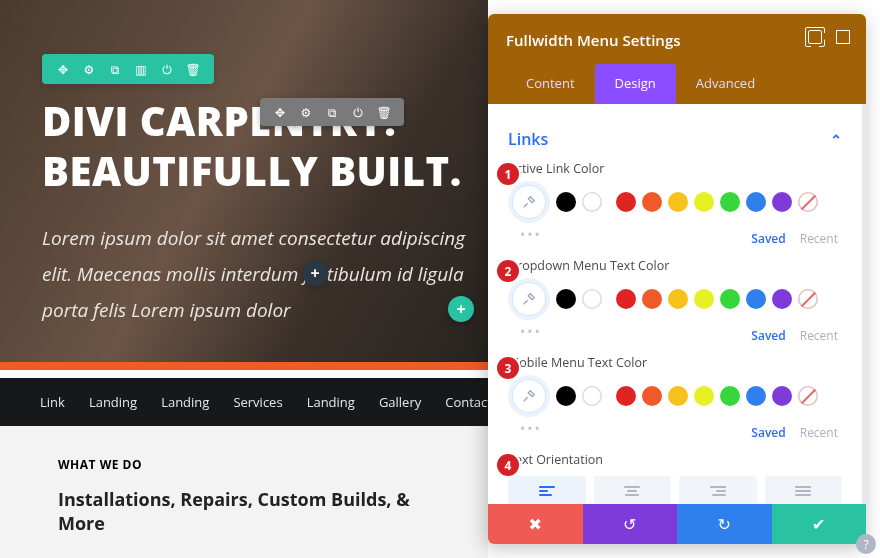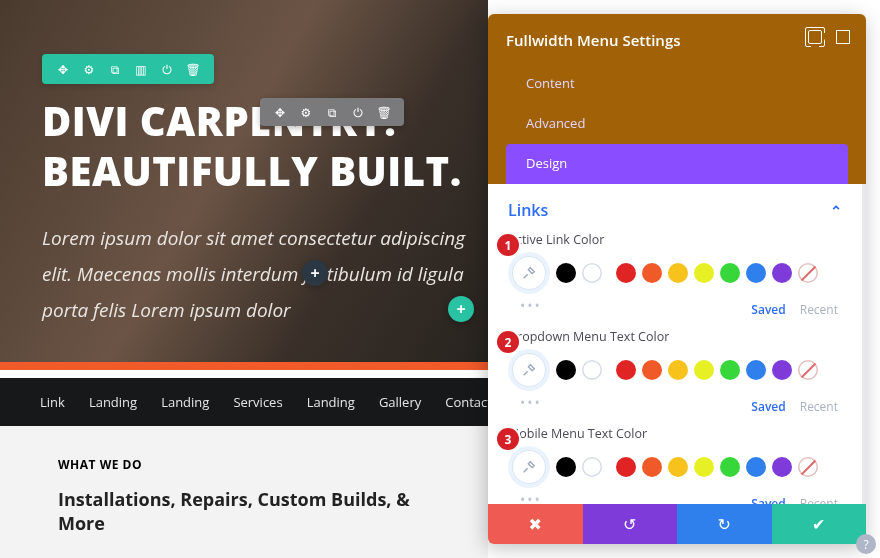--- a/index.html
+++ b/index.html
@@ -37,25 +37,25 @@
   .subhead{margin-top:14px;font-size:18px;font-weight:700;color:#222;}
 
   
   .panel{position:absolute;left:488px;top:14px;width:378px;height:530px;background:#fff;border-radius:6px;box-shadow:-2px 4px 20px rgba(0,0,0,.25);display:flex;flex-direction:column;overflow:hidden;}
   .panel-head{background:#a16207;color:#fff;padding:16px 18px 0;}
   .panel-title{font-size:15px;font-weight:600;}
   .head-icons{position:absolute;right:16px;top:16px;display:flex;gap:14px;}
   .head-icons span{width:14px;height:14px;border:1.5px solid #fff;display:inline-block;cursor:pointer;}
   .head-icons .exp{border-radius:2px;position:relative;}
   .head-icons .exp::before{content:"";position:absolute;inset:-4px;border:1.5px solid #fff;border-radius:2px;clip-path:polygon(0 0,30% 0,30% 30%,0 30%,0 0,70% 0,100% 0,100% 30%,70% 30%,70% 0,100% 70%,100% 100%,70% 100%,70% 70%,100% 70%,0 70%,0 100%,30% 100%,30% 70%,0 70%);}
-  .tabs{display:flex;margin-top:14px;flex-direction:column;}
+  .tabs{display:flex;margin-top:14px;}
   .tab{flex:0 0 auto;padding:10px 20px 12px;font-size:13px;color:#e1d6ff;cursor:pointer;}
   .tab.active{background:#8a4dff;color:#fff;border-radius:4px 4px 0 0;}
 
-  .panel-body{flex:1;overflow:auto;padding:15px 20px 8px 20px;border-right:4px solid #e8e8ec;}
+  .panel-body{flex:1;overflow:auto;padding:24px 20px 8px 20px;border-right:4px solid #e8e8ec;}
   .section-head{display:flex;justify-content:space-between;align-items:center;color:#2d6df6;font-size:16px;font-weight:600;margin-bottom:8px;}
   .chev{color:#2d6df6;font-size:14px;cursor:pointer;}
   .field-label{font-size:12.5px;color:#4a4a55;margin:10px 0 8px;}
 
   .row{position:relative;}
   .marker{position:absolute;left:-11px;top:3px;width:22px;height:22px;border-radius:50%;background:#d62027;color:#fff;font-size:12px;font-weight:700;display:flex;align-items:center;justify-content:center;box-shadow:0 0 0 2px #fff;}
 
   .picker{display:flex;align-items:center;gap:10px;margin-left:4px;}
   .eyedrop{width:34px;height:34px;border-radius:50%;background:#fff;border:1px solid #d8e6f5;display:flex;align-items:center;justify-content:center;box-shadow:0 0 0 4px #eaf3fd;cursor:pointer;}
   .eyedrop svg{width:16px;height:16px;stroke:#9aa7bf;fill:none;stroke-width:2;}
@@ -145,22 +145,22 @@
 
 <div class="panel">
   <div class="panel-head">
     <div class="panel-title">Fullwidth Menu Settings</div>
     <div class="head-icons">
       <span class="exp"></span>
       <span></span>
     </div>
     <div class="tabs">
       <div class="tab">Content</div>
+      <div class="tab active">Design</div>
       <div class="tab">Advanced</div>
-      <div class="tab active">Design</div>
     </div>
   </div>
 
   <div class="panel-body">
     <div class="section-head">
       <span>Links</span>
       <span class="chev">⌃</span>
     </div>
 
     <div class="row">

